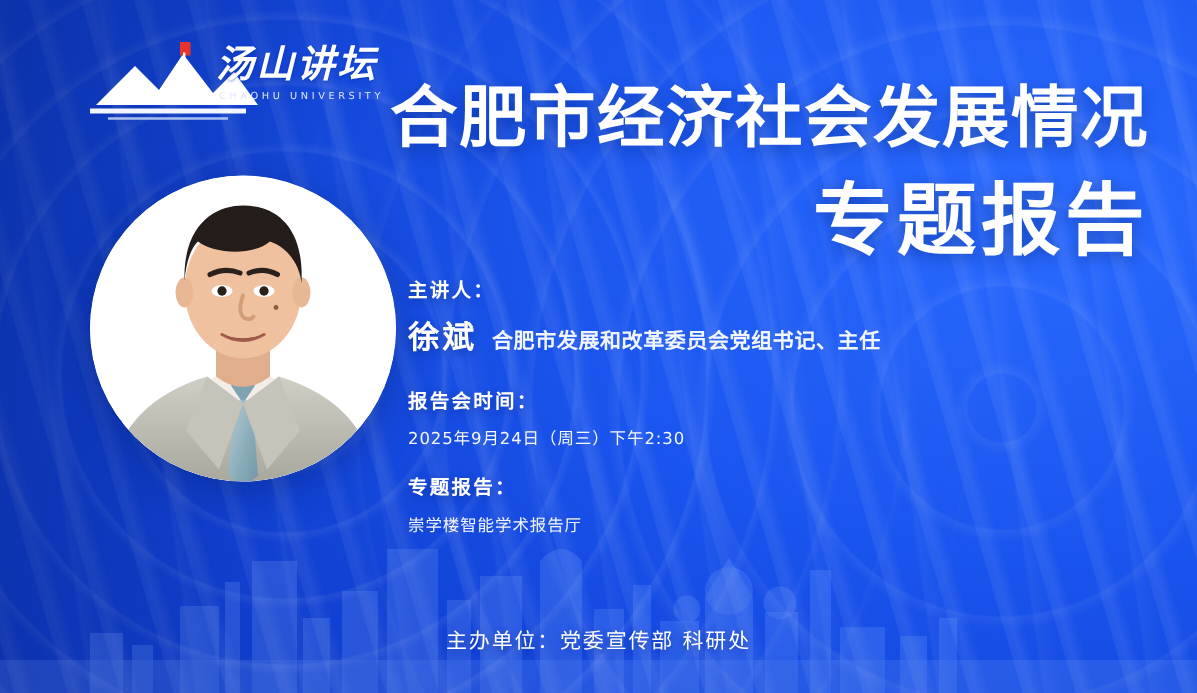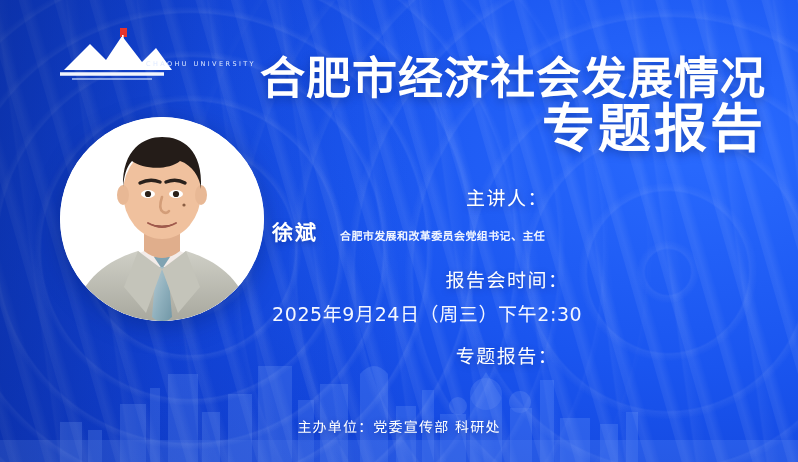--- a/index.html
+++ b/index.html
@@ -120,21 +120,21 @@
   .headline .line1,
   .headline .line2{
     color:#ffffff;
     font-weight:700;
     line-height:1.02;
     letter-spacing:1px;
     text-shadow:0 3px 10px rgba(2,28,100,.40);
     white-space:nowrap;
   }
   .headline .line1{ font-size:45px; }
-  .headline .line2{ font-size:53px; letter-spacing:3px;}
+  .headline .line2{ font-size:53px; margin-top:19px; letter-spacing:3px;}
 
   
   .portrait{
     position:absolute;
     left:60px; top:117px;
     width:204px;height:204px;
     border-radius:50%;
     overflow:hidden;
     background:#ffffff;
     box-shadow:0 6px 26px rgba(3,24,90,.35);
@@ -142,48 +142,47 @@
   .portrait svg{display:block;width:100%;height:100%;}
 
   
   .info{
     position:absolute;
     left:272px; top:186px;
     width:470px;
     color:#fff;
   }
   .info .label{
-    font-size:19px;
-    font-weight:400;
+    font-size:13px;
+    font-weight:700;
     letter-spacing:1.5px;
     line-height:1.35;
     text-shadow:0 2px 6px rgba(2,28,100,.35);
-    text-align:center;
   }
   .info .speaker-row{
     display:flex;
     align-items:baseline;
-    gap:22px;
+    gap:10px;
     margin-top:4px;
   }
   .info .speaker-name{
     font-size:21px;
     font-weight:700;
     letter-spacing:2px;
     text-shadow:0 2px 6px rgba(2,28,100,.35);
   }
   .info .speaker-title{
-    font-size:11px;
+    font-size:14px;
     font-weight:700;
     letter-spacing:.4px;
     color:#f2f6ff;
   }
   .info .label.t2{ margin-top:22px; }
   .info .value{
-    font-size:19px;
+    font-size:11px;
     letter-spacing:.6px;
     margin-top:6px;
     color:#f4f7ff;
   }
   .info .label.t3{ margin-top:18px; }
 
   
   .footer{
     position:absolute;
     left:0; right:0; bottom:26px;
@@ -242,20 +241,21 @@
   </div>
 
   <div class="logo">
     <svg width="182" height="60" viewBox="0 0 182 60" xmlns="http://www.w3.org/2000/svg">
       <path d="M4 48 L30 22 L46 38 L62 14 L82 40 L96 26 L112 48 Z" fill="#ffffff"></path>
       <path d="M0 52 H104" stroke="#ffffff" stroke-width="3.4" fill="none" opacity=".95"></path>
       <path d="M12 57 H92" stroke="#cfe0ff" stroke-width="1.6" fill="none" opacity=".8"></path>
       <rect x="60" y="6" width="7" height="9" fill="#e8342c"></rect>
       <rect x="62" y="13" width="1.6" height="6" fill="#ffffff"></rect>
     </svg>
+    <div class="logo-zh">汤山讲坛</div>
     <div class="logo-en">CHAOHU UNIVERSITY</div>
   </div>
 
   <div class="headline">
     <div class="line1">合肥市经济社会发展情况</div>
     <div class="line2">专题报告</div>
   </div>
 
   <div class="portrait">
     <svg viewBox="0 0 204 204" xmlns="http://www.w3.org/2000/svg">
@@ -318,17 +318,18 @@
     <div class="label t1">主讲人：</div>
     <div class="speaker-row">
       <span class="speaker-name">徐斌</span>
       <span class="speaker-title">合肥市发展和改革委员会党组书记、主任</span>
     </div>
 
     <div class="label t2">报告会时间：</div>
     <div class="value">2025年9月24日（周三）下午2:30</div>
 
     <div class="label t3">专题报告：</div>
+    <div class="value">崇学楼智能学术报告厅</div>
   </div>
 
   <div class="footer">主办单位：党委宣传部  科研处</div>
 
 </div>
 
 </body></html>

